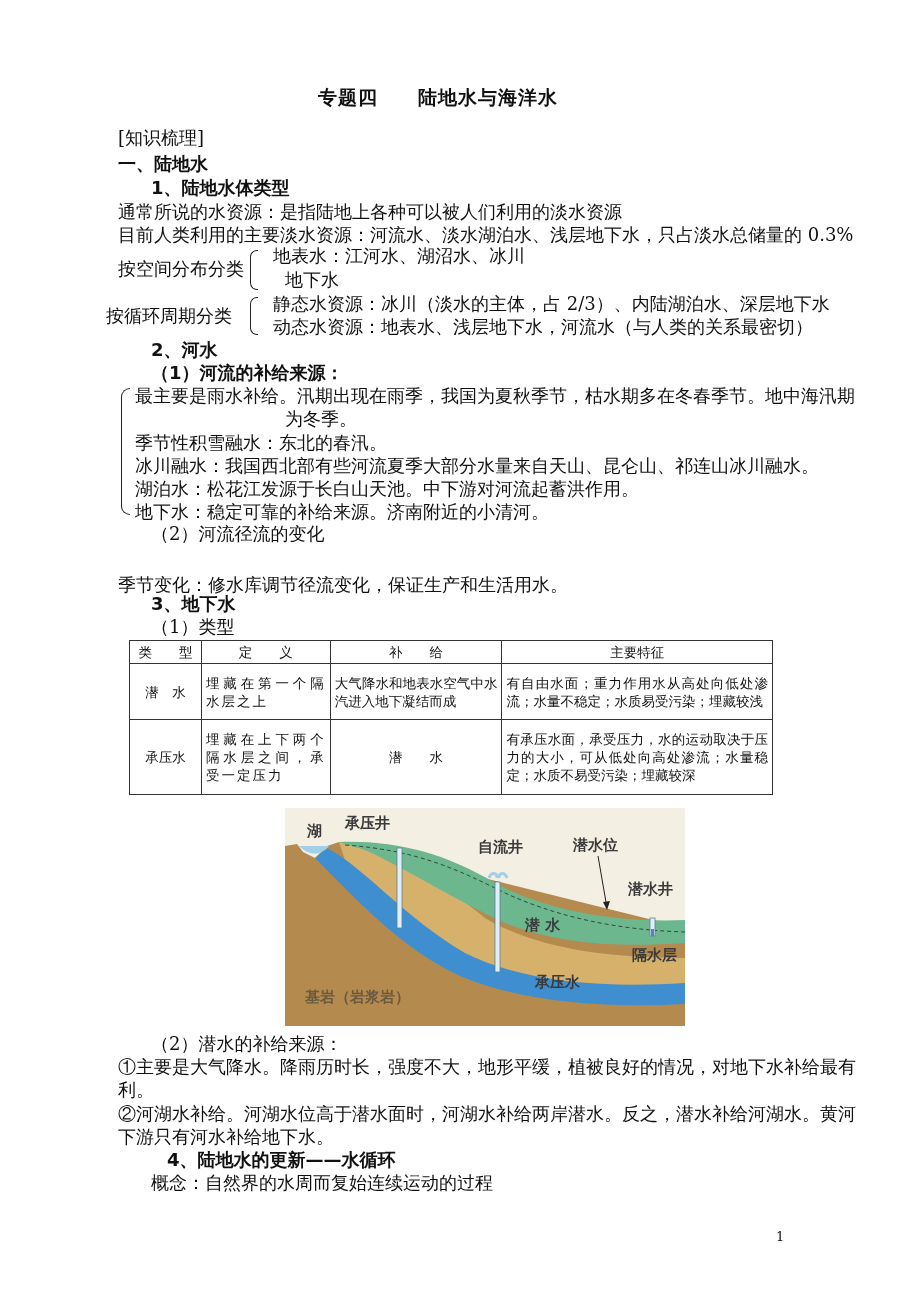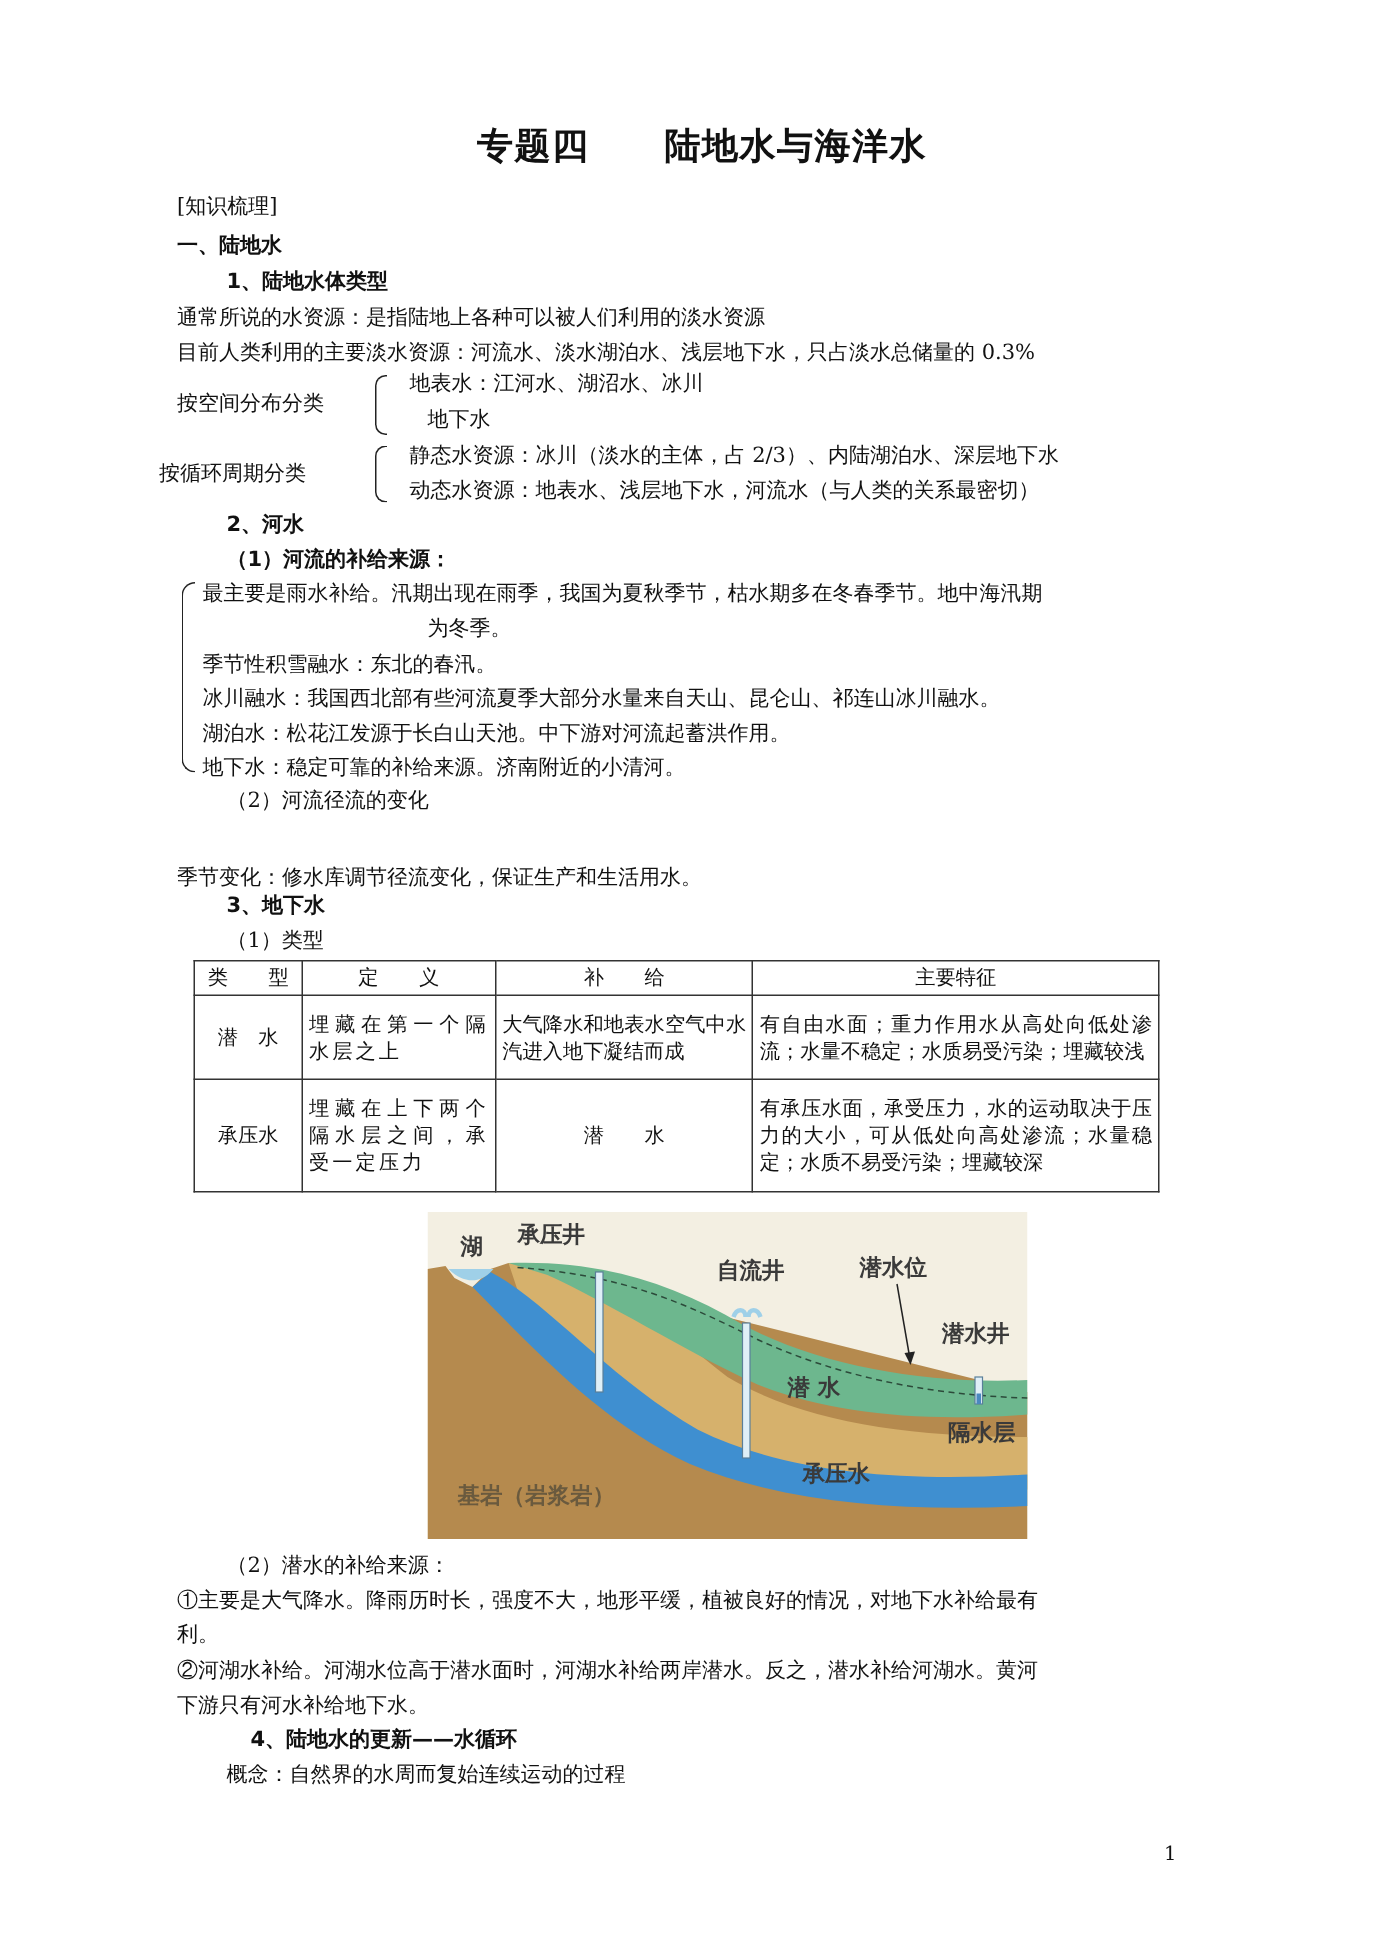--- a/index.html
+++ b/index.html
@@ -1,21 +1,21 @@
 <!DOCTYPE html>
 <html><head>
 <meta charset="utf-8">
 <style>
   html, body { margin:0; padding:0; background:#ffffff; }
   body { width:920px; height:1302px; position:relative; overflow:hidden;
          font-family:"DejaVu Serif","Liberation Serif",serif; color:#111; }
   .page { position:absolute; left:0; top:0; width:920px; height:1302px; background:#fff; }
-  .t { position:absolute; white-space:nowrap; font-size:14px; line-height:20px; }
+  .t { position:absolute; white-space:nowrap; font-size:18px; line-height:20px; }
   .b { font-weight:bold; font-family:"DejaVu Sans","Liberation Sans",sans-serif; }
-  .title { font-size:24px; font-weight:bold; font-family:Liberation Serif, serif; letter-spacing:1px; }
+  .title { font-size:19px; font-weight:bold; font-family:Liberation Serif, serif; letter-spacing:1px; }
   .brace { position:absolute; border:1.4px solid #222; border-right:none; }
   .brace-small { width:7px; border-radius:7px 0 0 7px; }
   
   table.gw { position:absolute; left:129px; top:640px; width:644px; border-collapse:collapse;
              font-size:13.5px; line-height:18px; }
   table.gw td, table.gw th { border:1.3px solid #333; padding:1px 4px; vertical-align:middle; font-weight:normal; }
   table.gw th { height:20px; letter-spacing:0; }
   table.gw td.c { text-align:center; }
   table.gw td.l { text-align:justify; }
   .spaced { letter-spacing:2px; }

